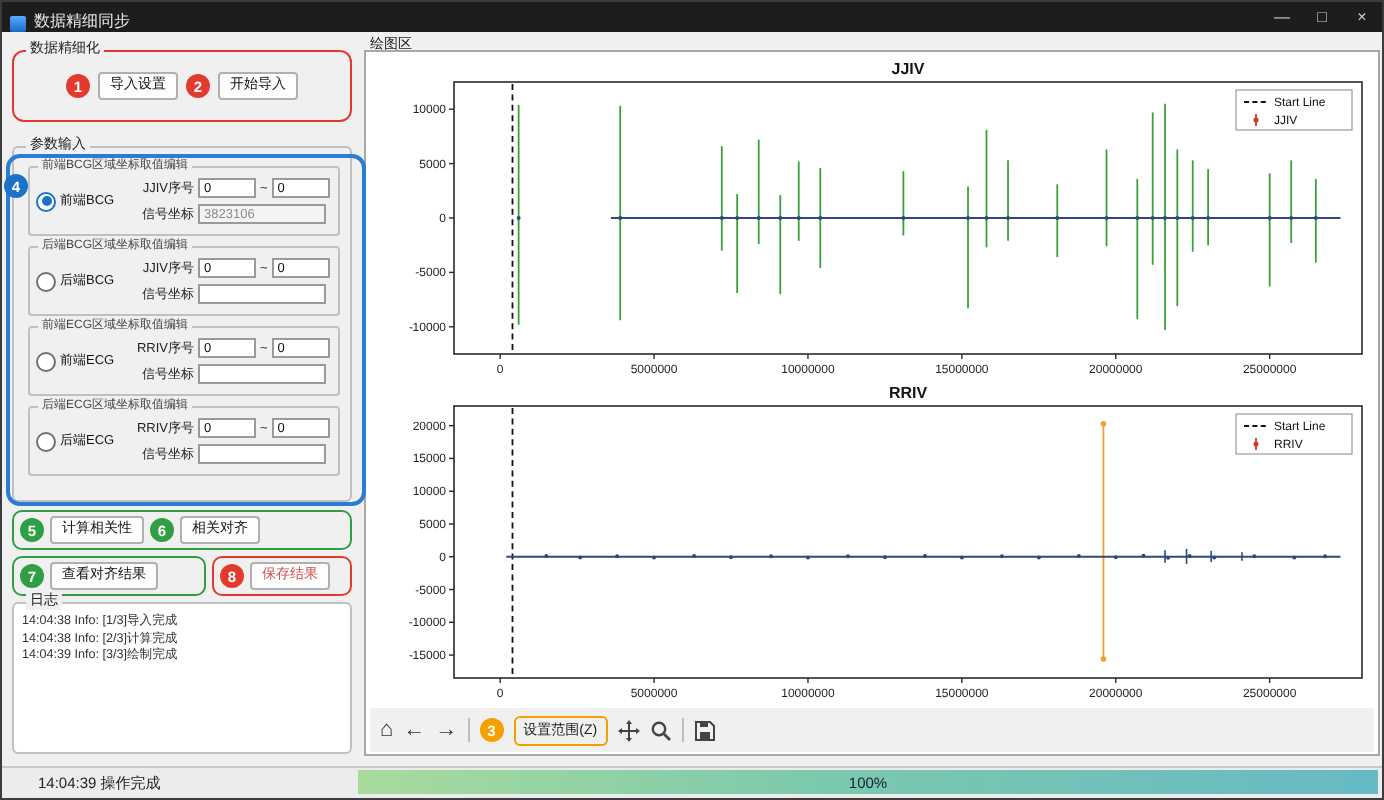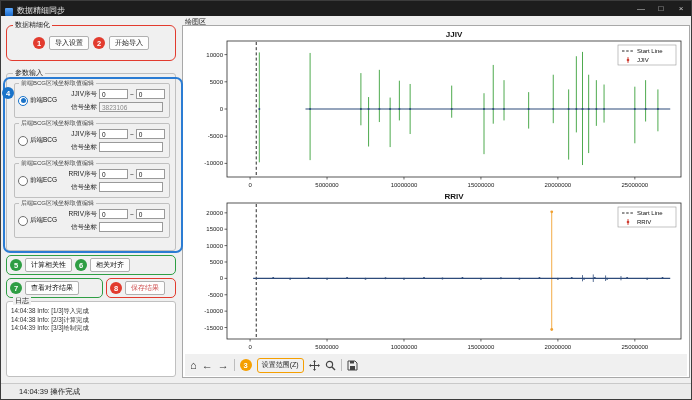--- a/index.html
+++ b/index.html
@@ -400,15 +400,18 @@
             <path d="M1 1 H8 L10 3 V10 H1 Z" fill="none" stroke="#444" stroke-width="1"></path>
             <rect x="3" y="6" width="5" height="4" fill="#444"></rect>
             <rect x="3" y="1" width="4" height="2.5" fill="#444"></rect>
           </svg>
       </span>
     </div>
   </div>
 
   <div class="statusbar">
     <span class="status-text">14:04:39 操作完成</span>
+    <div class="progress">
+      <span>100%</span>
+    </div>
   </div>
 
 </div>
 
 </body></html>

